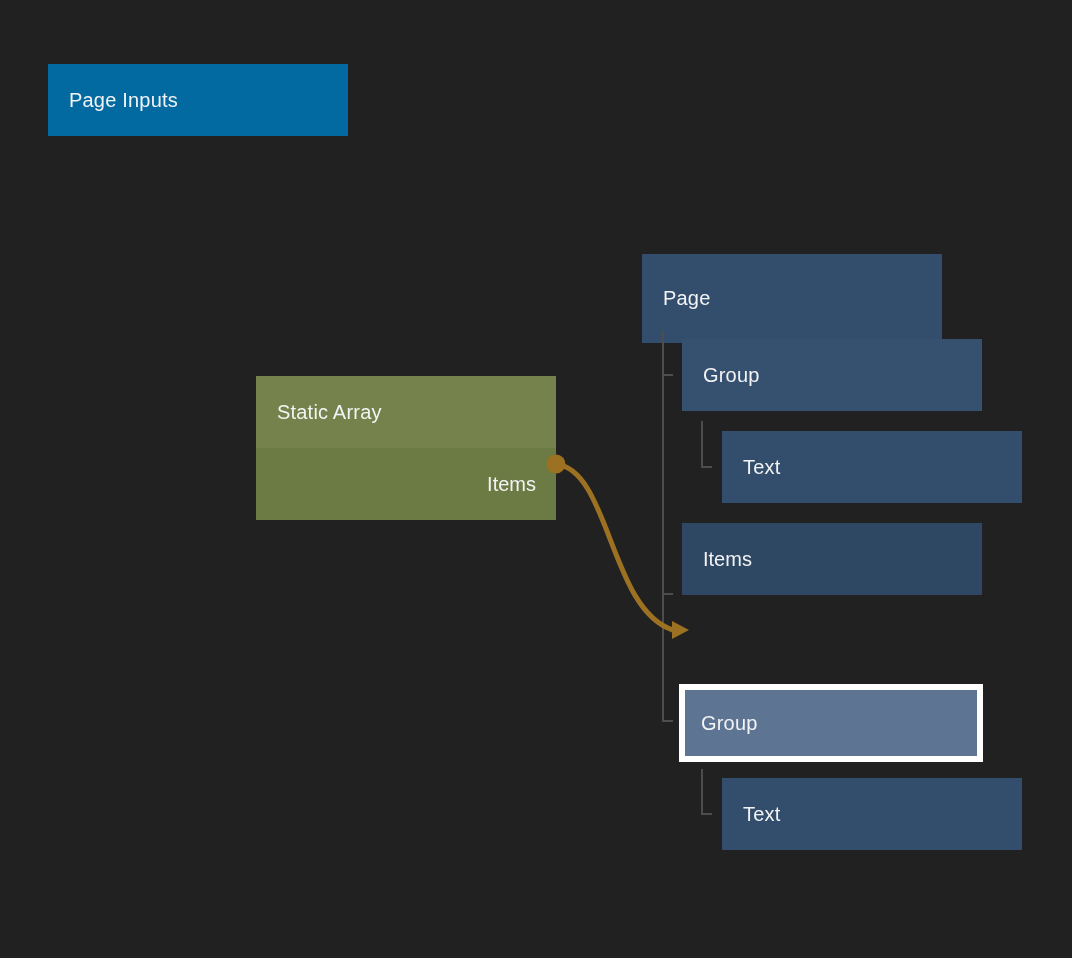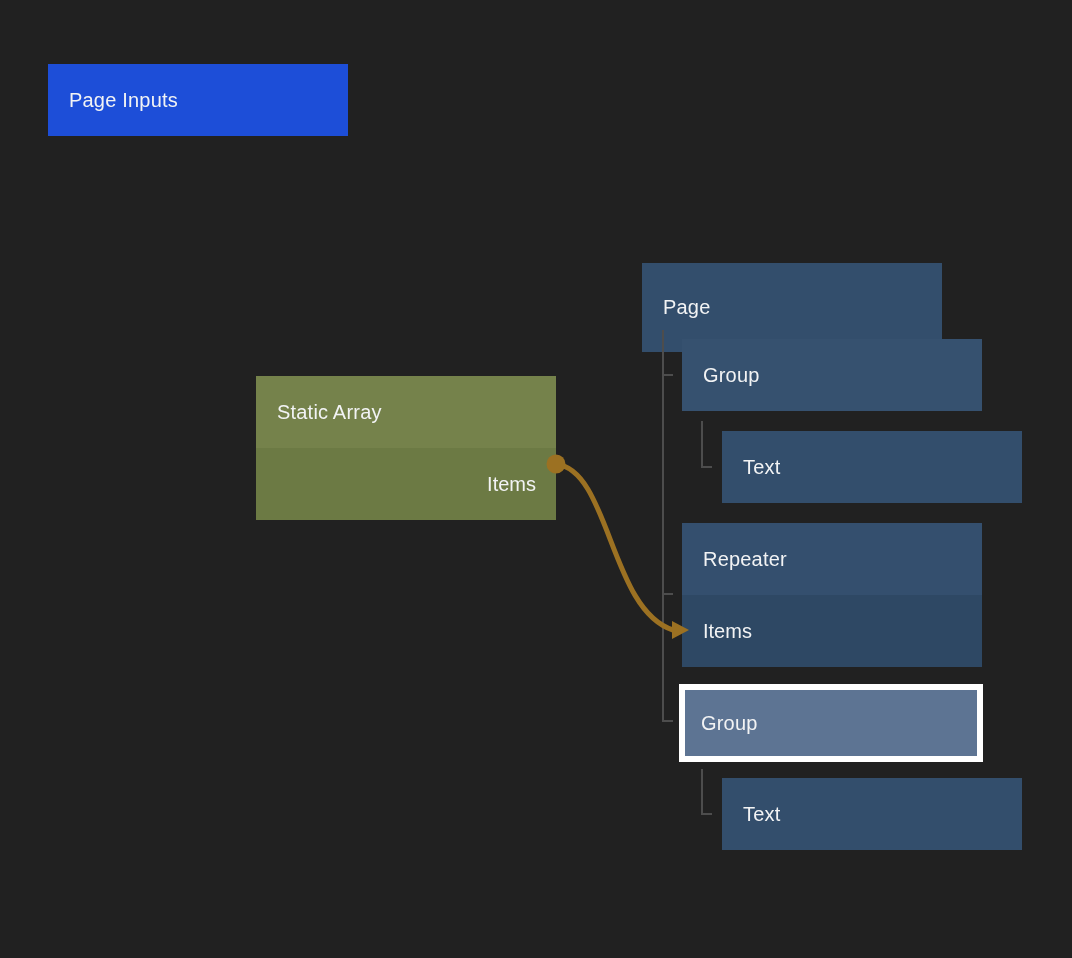--- a/index.html
+++ b/index.html
@@ -38,26 +38,26 @@
     padding-left: 21px;
     white-space: nowrap;
   }
   .port-label-right {
     margin-left: auto;
     padding-right: 20px;
     white-space: nowrap;
   }
 
   
-  #n-page-inputs { left: 48px;  top: 64px;  width: 300px; height: 72px; background: #1d4ed8; }
+  #n-page-inputs { left: 48px;  top: 64px;  width: 300px; height: 72px; background: #0369a1; }
   #n-static-array{ left: 256px; top: 356px; width: 300px; height: 144px; margin-top: 20px; }
   #n-static-array .hdr { background: #75824b; }
   #n-static-array .bdy { background: #6c7a44; }
 
-  #n-page    { left: 642px; top: 263px; width: 300px; height: 89px; background: #334e6c; }
+  #n-page    { left: 642px; top: 254px; width: 300px; height: 89px; background: #334e6c; }
   #n-group-1 { left: 682px; top: 339px; width: 300px; height: 72px; background: #36516f; }
   #n-text-1  { left: 722px; top: 431px; width: 300px; height: 72px; background: #334e6c; }
 
   #n-repeater{ left: 682px; top: 523px; width: 300px; height: 144px; }
   #n-repeater .hdr { background: #344f6e; }
   #n-repeater .bdy { background: #2e4864; }
 
   #n-group-2 {
     left: 679px; top: 684px; width: 304px; height: 78px;
     background: #5d7493;
@@ -101,23 +101,20 @@
 
   <div class="node single-row" id="n-group-1">
     <span class="title">Group</span>
   </div>
 
   <div class="node single-row" id="n-text-1">
     <span class="title">Text</span>
   </div>
 
   <div class="node" id="n-repeater">
-    <div class="row hdr">
-      <span class="title">Repeater</span>
-    </div>
     <div class="row bdy">
       <span class="port-label-left">Items</span>
     </div>
   </div>
 
   <div class="node single-row" id="n-group-2">
     <span class="title">Group</span>
   </div>
 
   <div class="node single-row" id="n-text-2">

